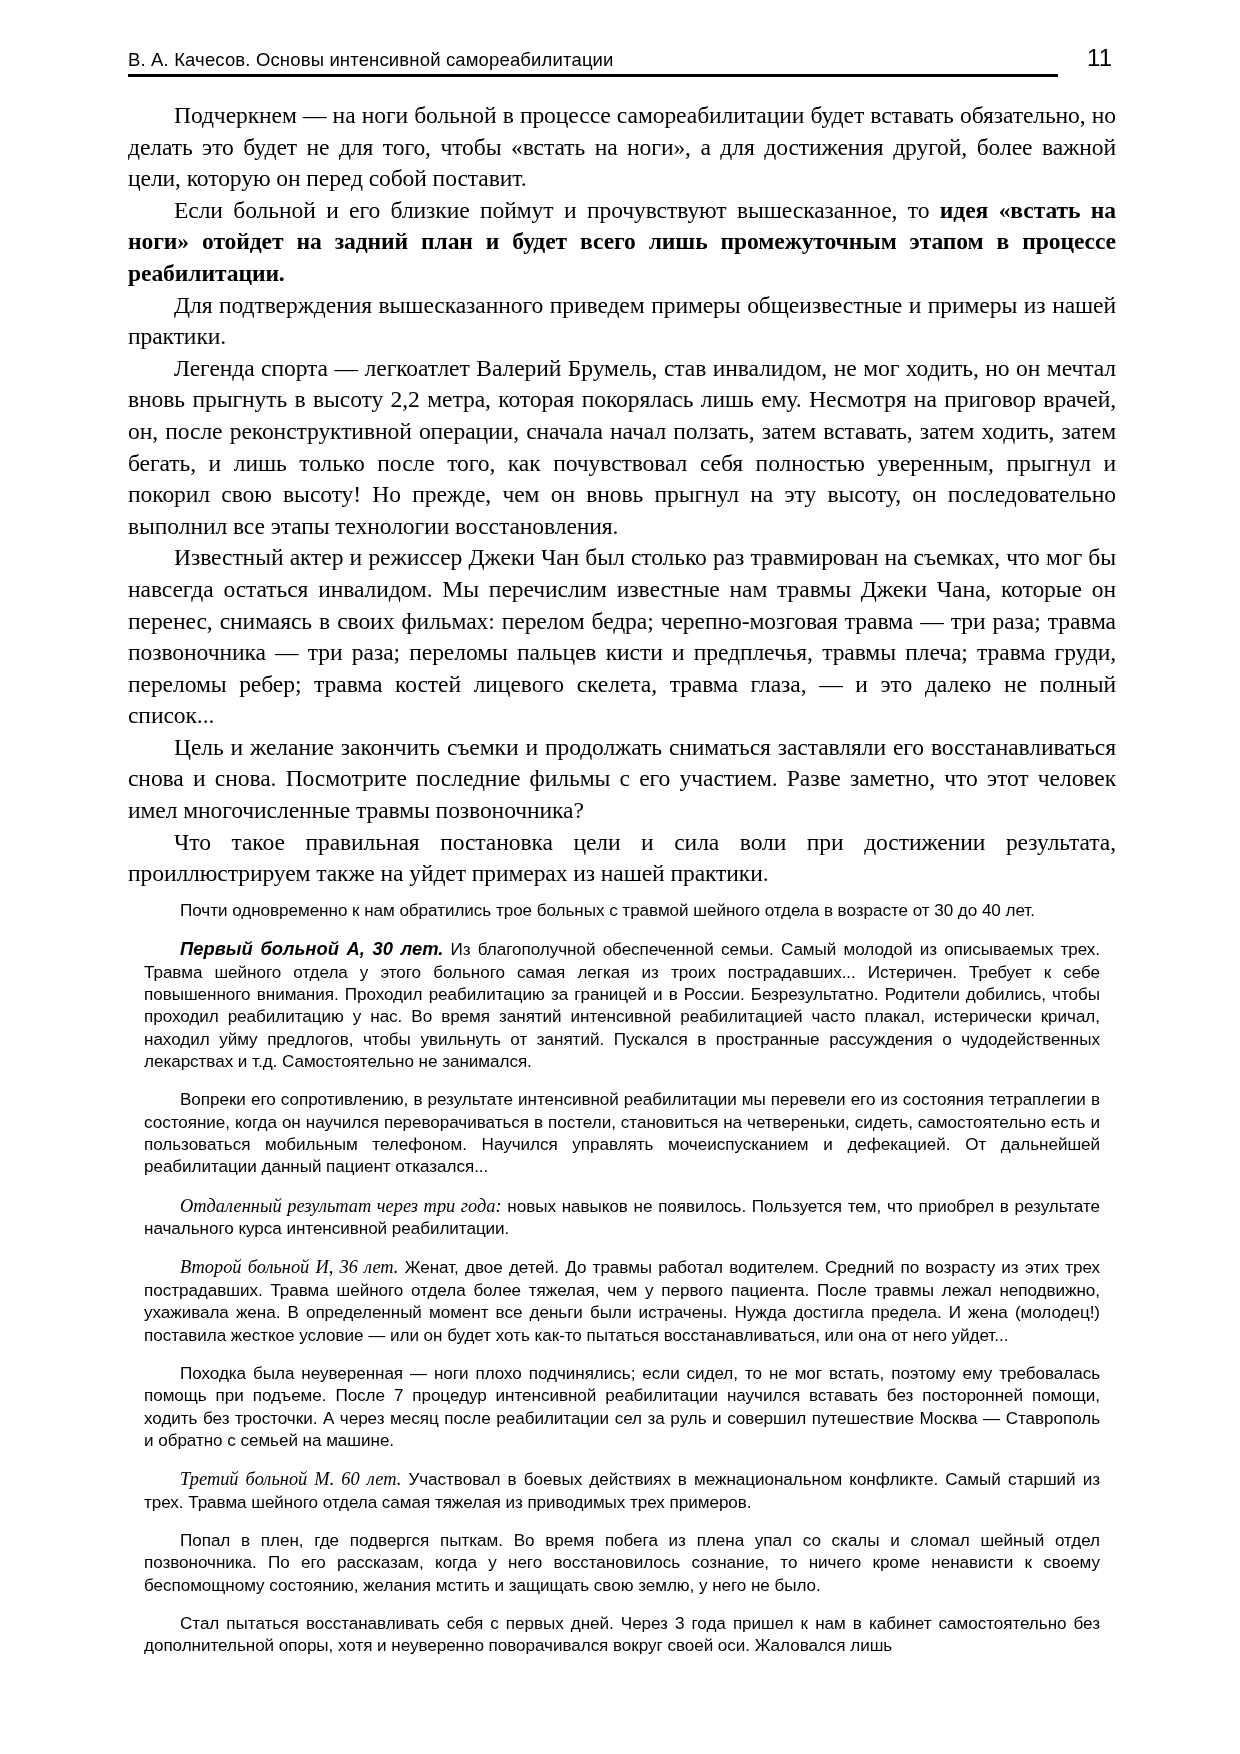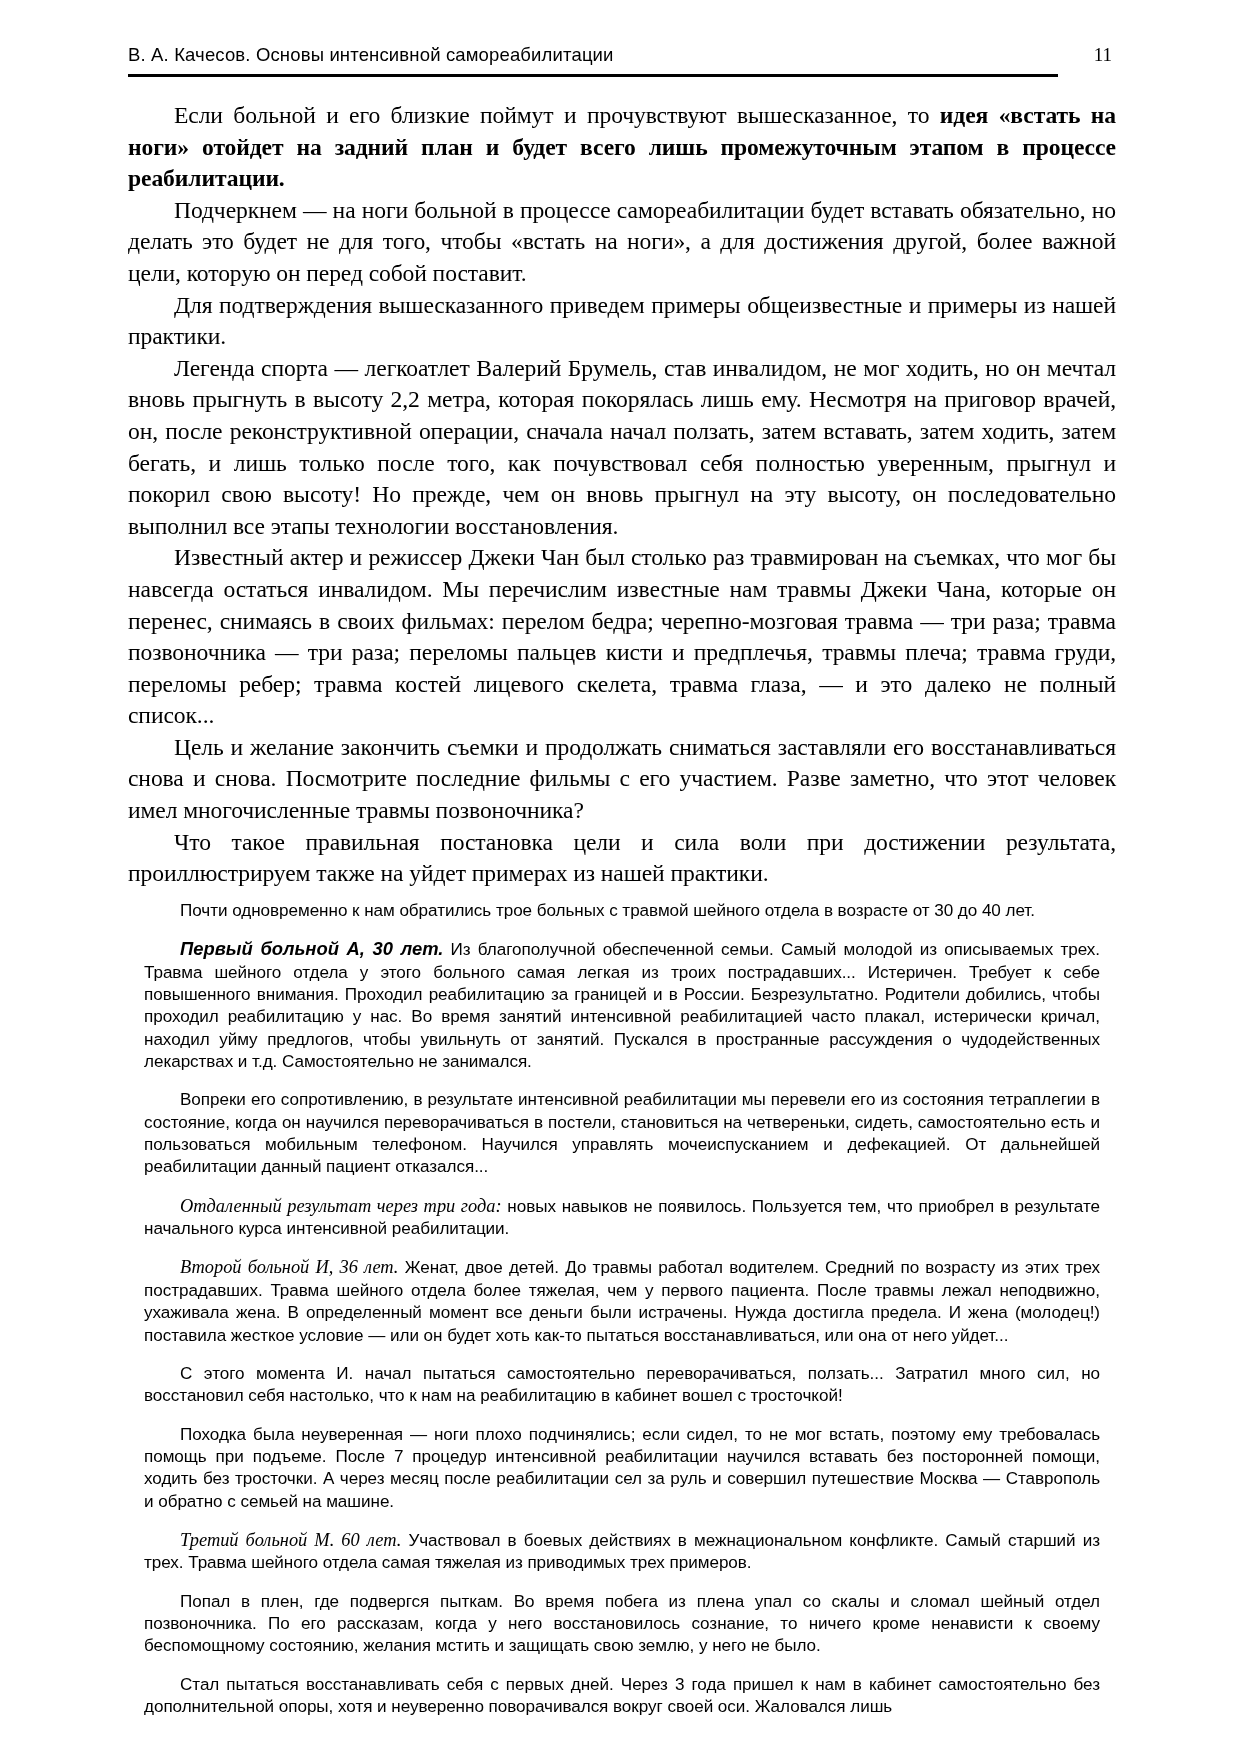--- a/index.html
+++ b/index.html
@@ -38,22 +38,22 @@
     justify-content: space-between;
     width: 100%;
   }
   .runhead-title {
     font-family: "Liberation Sans", "DejaVu Sans", sans-serif;
     font-size: 18.5px;
     letter-spacing: 0.15px;
     white-space: nowrap;
   }
   .runhead-page {
-    font-family: Liberation Serif, serif;
-    font-size: 19px;
+    font-family: Liberation Sans, sans-serif;
+    font-size: 24px;
     padding-right: 4px;
   }
   .runhead-rule {
     position: absolute;
     left: 128px;
     top: 74px;
     width: 930px;
     height: 3px;
     background: #000000;
   }
@@ -114,35 +114,34 @@
 
   <div class="runhead">
     <div class="runhead-inner">
       <span class="runhead-title">В. А. Качесов. Основы интенсивной самореабилитации</span>
       <span class="runhead-page">11</span>
     </div>
   </div>
   <div class="runhead-rule"></div>
 
   <div class="body-serif" id="serif-body">
+      <p><span>Подчеркнем — на ноги больной в процессе самореабилитации будет вставать обязательно, но делать это будет не для того, чтобы «встать на ноги», а для достижения другой, более важной цели, которую он перед собой поставит.</span></p>
       <p><span>Если больной и его близкие поймут и прочувствуют вышесказанное, то </span><span style="font-weight: bold;">идея «встать на ноги» отойдет на задний план и будет всего лишь промежуточным этапом в процессе реабилитации.</span></p>
-      <p><span>Подчеркнем — на ноги больной в процессе самореабилитации будет вставать обязательно, но делать это будет не для того, чтобы «встать на ноги», а для достижения другой, более важной цели, которую он перед собой поставит.</span></p>
       <p><span>Для подтверждения вышесказанного приведем примеры общеизвестные и примеры из нашей практики.</span></p>
       <p><span>Легенда спорта — легкоатлет Валерий Брумель, став инвалидом, не мог ходить, но он мечтал вновь прыгнуть в высоту 2,2 метра, которая покорялась лишь ему. Несмотря на приговор врачей, он, после реконструктивной операции, сначала начал ползать, затем вставать, затем ходить, затем бегать, и лишь только после того, как почувствовал себя полностью уверенным, прыгнул и покорил свою высоту! Но прежде, чем он вновь прыгнул на эту высоту, он последовательно выполнил все этапы технологии восстановления.</span></p>
       <p><span>Известный актер и режиссер Джеки Чан был столько раз травмирован на съемках, что мог бы навсегда остаться инвалидом. Мы перечислим известные нам травмы Джеки Чана, которые он перенес, снимаясь в своих фильмах: перелом бедра; черепно-мозговая травма — три раза; травма позвоночника — три раза; переломы пальцев кисти и предплечья, травмы плеча; травма груди, переломы ребер; травма костей лицевого скелета, травма глаза, — и это далеко не полный список...</span></p>
       <p><span>Цель и желание закончить съемки и продолжать сниматься заставляли его восстанавливаться снова и снова. Посмотрите последние фильмы с его участием. Разве заметно, что этот человек имел многочисленные травмы позвоночника?</span></p>
       <p><span>Что такое правильная постановка цели и сила воли при достижении результата, проиллюстрируем также на уйдет примерах из нашей практики.</span></p>
     </div>
 
   <div class="body-sans" id="sans-body">
       <p><span>Почти одновременно к нам обратились трое больных с травмой шейного отдела в возрасте от 30 до 40 лет.</span></p>
       <p><span class="lead">Первый больной А, 30 лет.</span><span> Из благополучной обеспеченной семьи. Самый молодой из описываемых трех. Травма шейного отдела у этого больного самая легкая из троих пострадавших... Истеричен. Требует к себе повышенного внимания. Проходил реабилитацию за границей и в России. Безрезультатно. Родители добились, чтобы проходил реабилитацию у нас. Во время занятий интенсивной реабилитацией часто плакал, истерически кричал, находил уйму предлогов, чтобы увильнуть от занятий. Пускался в пространные рассуждения о чудодейственных лекарствах и т.д. Самостоятельно не занимался.</span></p>
       <p><span>Вопреки его сопротивлению, в результате интенсивной реабилитации мы перевели его из состояния тетраплегии в состояние, когда он научился переворачиваться в постели, становиться на четвереньки, сидеть, самостоятельно есть и пользоваться мобильным телефоном. Научился управлять мочеиспусканием и дефекацией. От дальнейшей реабилитации данный пациент отказался...</span></p>
       <p><span class="lead-plain">Отдаленный результат через три года:</span><span> новых навыков не появилось. Пользуется тем, что приобрел в результате начального курса интенсивной реабилитации.</span></p>
       <p><span class="lead-plain">Второй больной И, 36 лет.</span><span> Женат, двое детей. До травмы работал водителем. Средний по возрасту из этих трех пострадавших. Травма шейного отдела более тяжелая, чем у первого пациента. После травмы лежал неподвижно, ухаживала жена. В определенный момент все деньги были истрачены. Нужда достигла предела. И жена (молодец!) поставила жесткое условие — или он будет хоть как-то пытаться восстанавливаться, или она от него уйдет...</span></p>
-      <p><span>С этого момента И. начал пытаться самостоятельно переворачиваться, ползать... Затратил много сил, но восстановил себя настолько, что к нам на реабилитацию в кабинет вошел с тросточкой!</span></p>
       <p><span>Походка была неуверенная — ноги плохо подчинялись; если сидел, то не мог встать, поэтому ему требовалась помощь при подъеме. После 7 процедур интенсивной реабилитации научился вставать без посторонней помощи, ходить без тросточки. А через месяц после реабилитации сел за руль и совершил путешествие Москва — Ставрополь и обратно с семьей на машине.</span></p>
       <p><span class="lead-plain">Третий больной М. 60 лет.</span><span> Участвовал в боевых действиях в межнациональном конфликте. Самый старший из трех. Травма шейного отдела самая тяжелая из приводимых трех примеров.</span></p>
       <p><span>Попал в плен, где подвергся пыткам. Во время побега из плена упал со скалы и сломал шейный отдел позвоночника. По его рассказам, когда у него восстановилось сознание, то ничего кроме ненависти к своему беспомощному состоянию, желания мстить и защищать свою землю, у него не было.</span></p>
       <p><span>Стал пытаться восстанавливать себя с первых дней. Через 3 года пришел к нам в кабинет самостоятельно без дополнительной опоры, хотя и неуверенно поворачивался вокруг своей оси. Жаловался лишь</span></p>
     </div>
 
 </div>
 
 </body></html>

